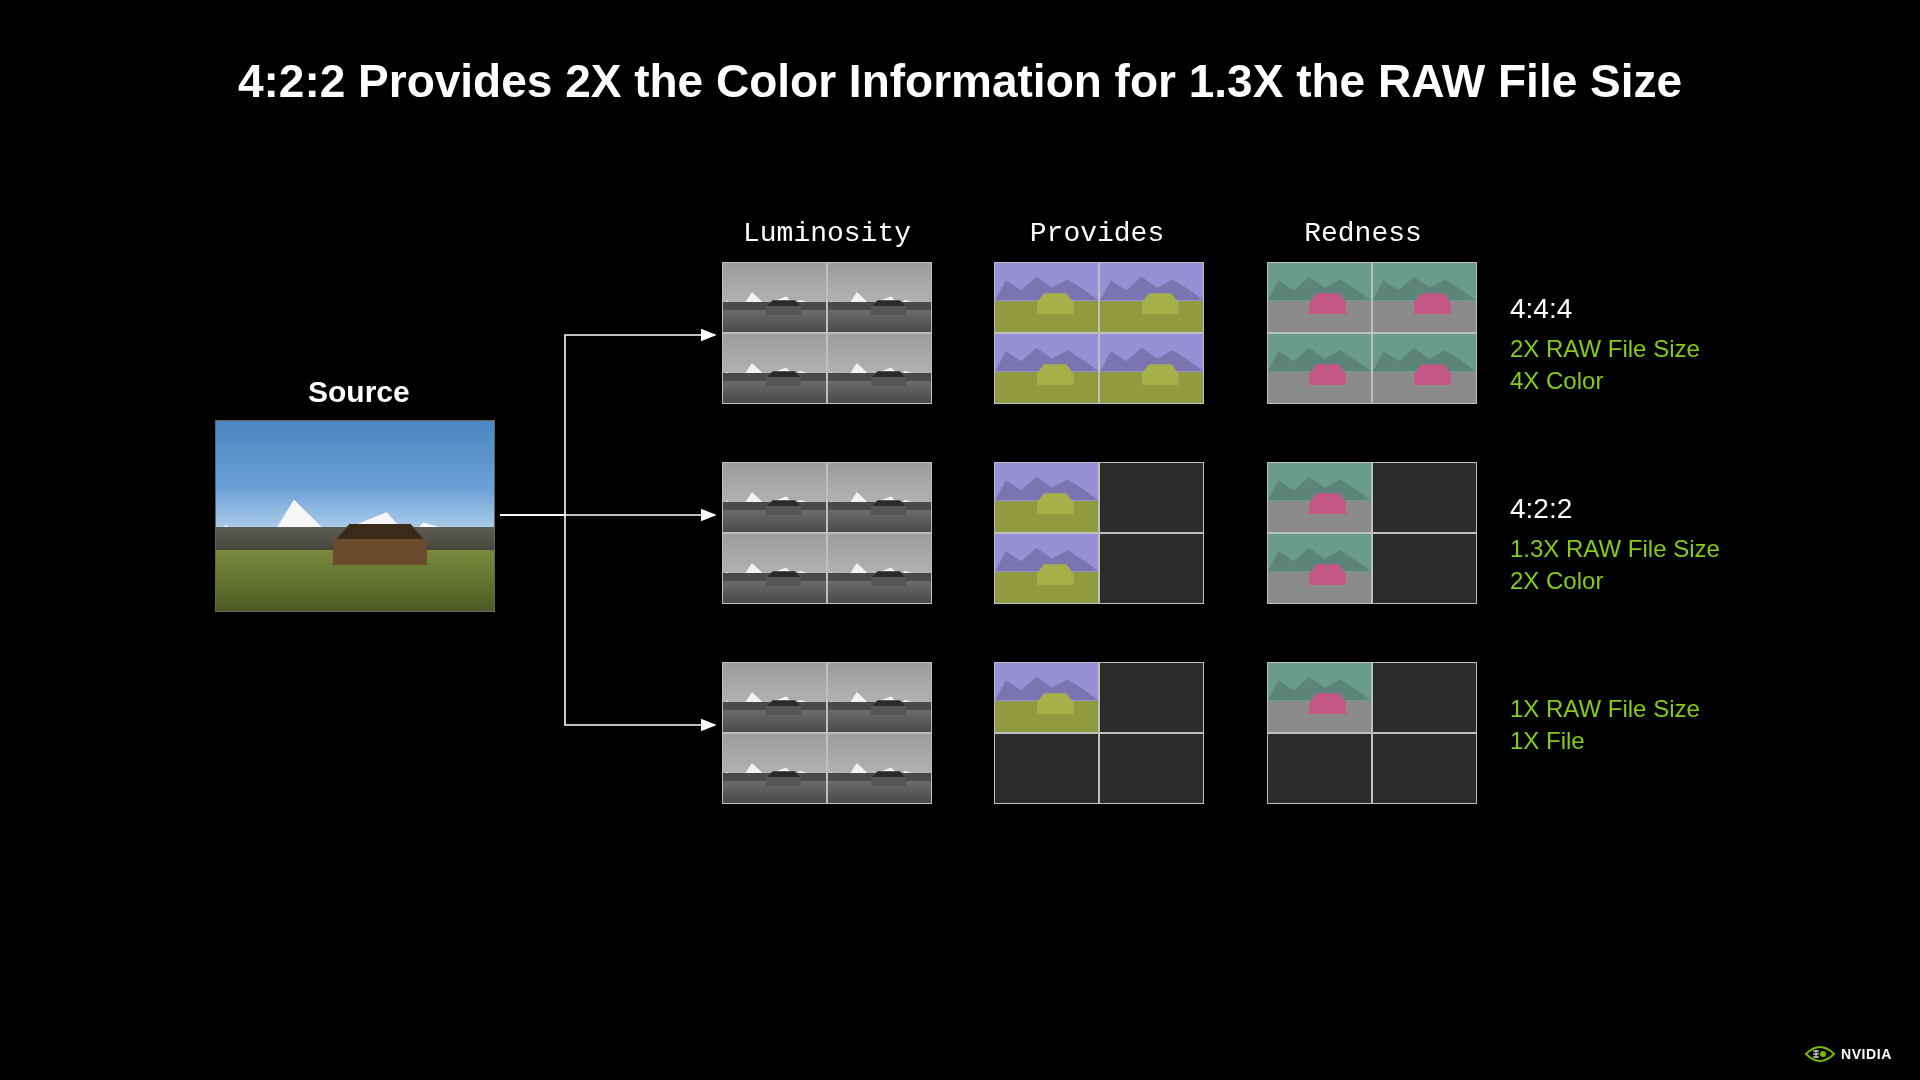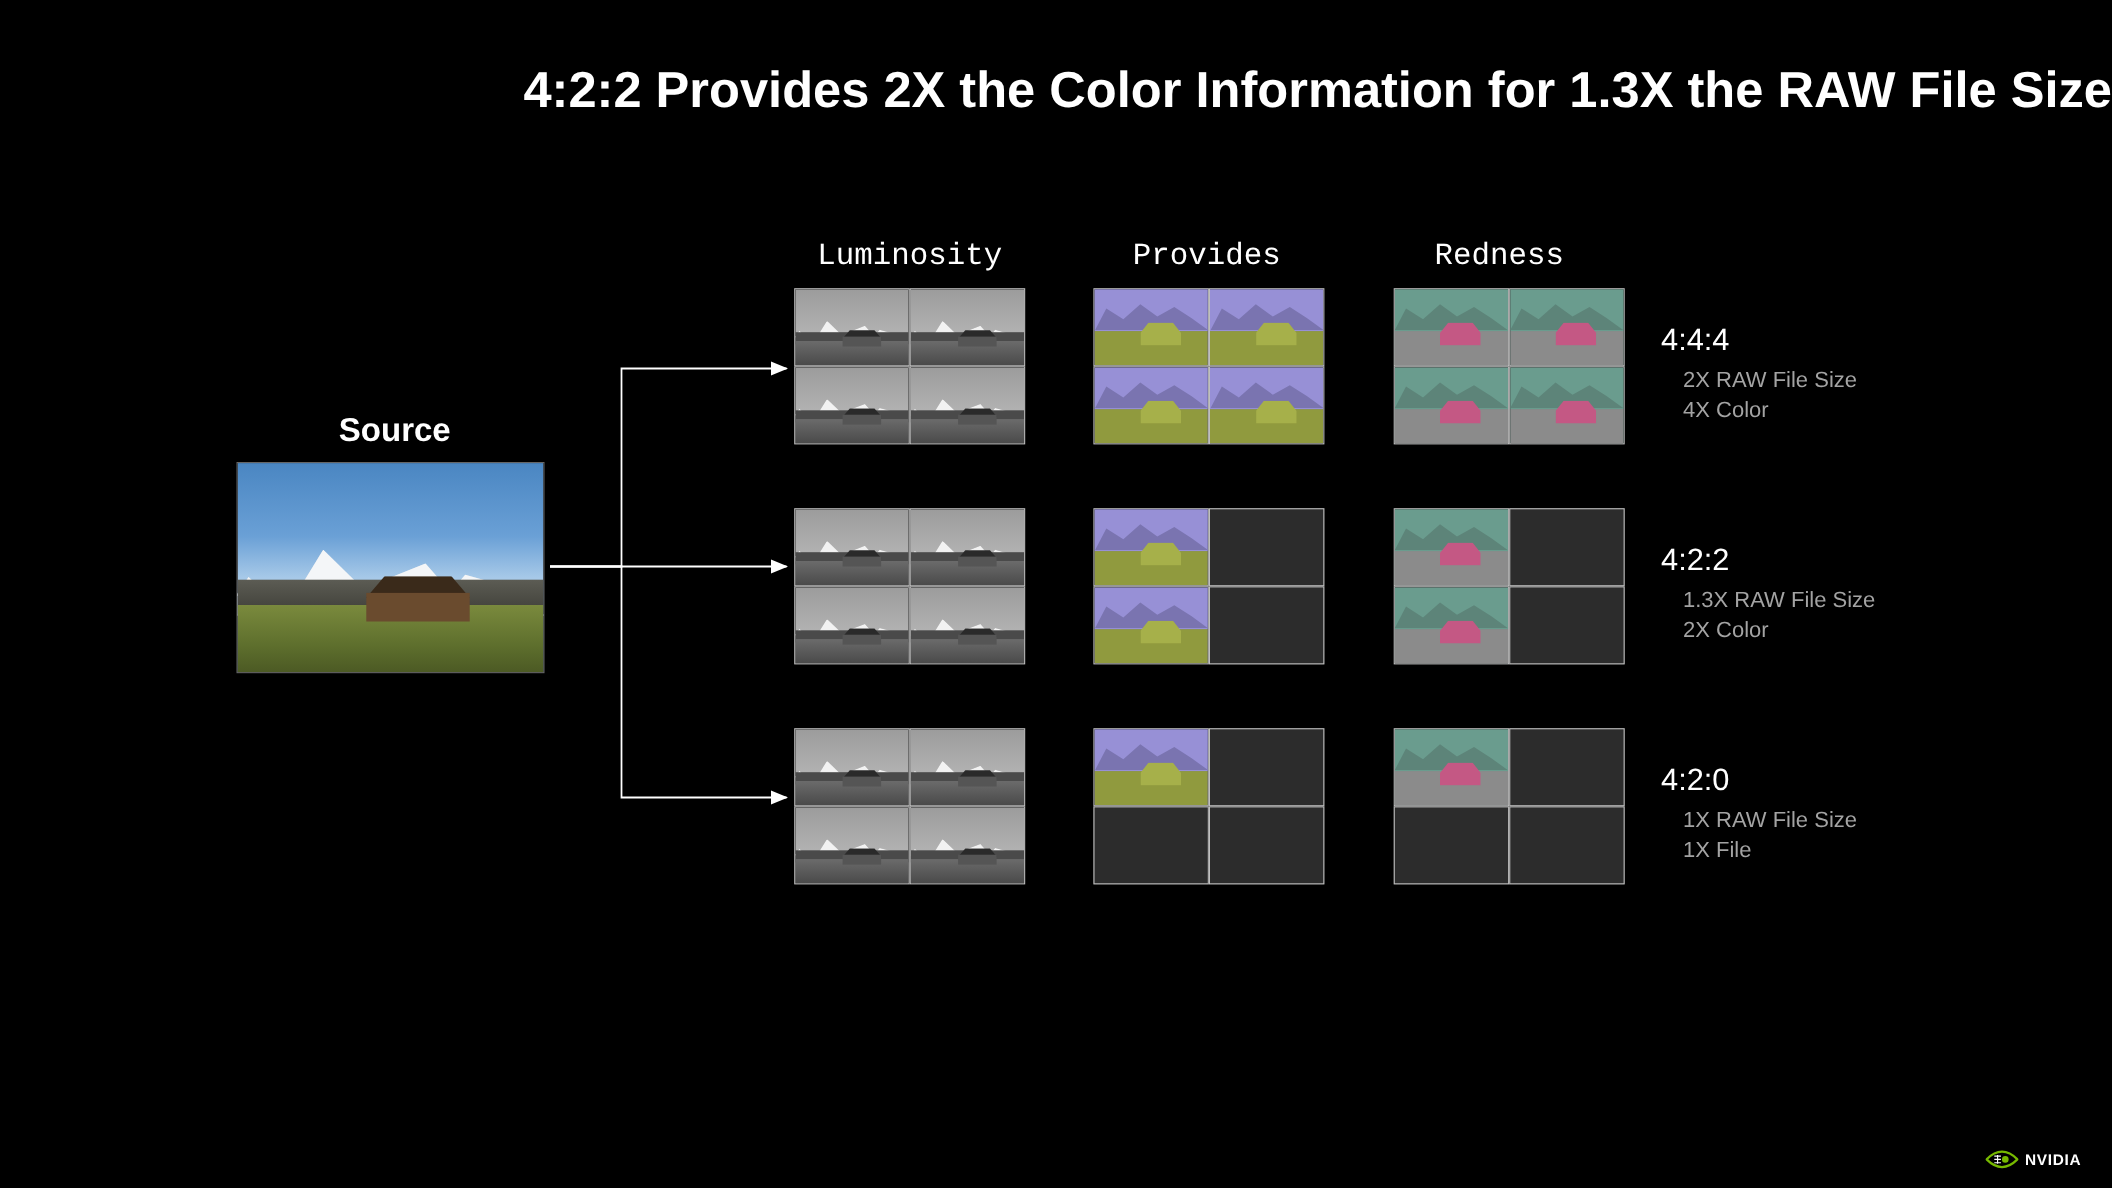--- a/index.html
+++ b/index.html
@@ -1,18 +1,18 @@
 <!DOCTYPE html>
 <html><head>
 <meta charset="utf-8">
 <style>
   * { margin: 0; padding: 0; box-sizing: border-box; }
   html, body { width: 1920px; height: 1080px; background: #000; font-family: "Segoe UI", Arial, sans-serif; color: #fff; overflow: hidden; }
   .slide { position: relative; width: 1920px; height: 1080px; }
-  .title { position: absolute; top: 54px; left: 0; width: 100%; text-align: right; font-size: 46px; font-weight: 700; }
+  .title { position: absolute; top: 54px; left: 0; width: 100%; text-align: center; font-size: 46px; font-weight: 700; }
   .source-label { position: absolute; left: 308px; top: 375px; font-size: 30px; font-weight: 700; }
   .source-img { position: absolute; left: 215px; top: 420px; width: 280px; height: 192px; border: 1px solid #666; overflow: hidden; }
 
   
   .landscape { position: relative; width: 100%; height: 100%; }
   .sky { position: absolute; inset: 0; background: linear-gradient(#4a86c2 0%, #6aa0d6 35%, #a7c9e8 55%); }
   .mtn-far { position: absolute; top: 38%; left: -5%; width: 110%; height: 35%; }
   .mtn-far .peak { position: absolute; bottom: 0; background: #cdd8e0; }
   .mtn-far .p1 { left: 0; width: 26%; height: 60%; clip-path: polygon(0 100%, 30% 12%, 60% 70%, 100% 100%); }
   .mtn-far .p2 { left: 18%; width: 30%; height: 90%; clip-path: polygon(0 100%, 40% 0, 80% 60%, 100% 100%); }
@@ -65,21 +65,21 @@
   .fill-red { background: #6c8f84; }
   .fill-red .upper { position: absolute; inset: 0 0 45% 0; background: #6a9c8e; }
   .fill-red .mshape { position: absolute; top: 18%; left: 0; width: 100%; height: 36%; background: #5d8479; clip-path: polygon(0 100%, 10% 20%, 25% 60%, 40% 5%, 55% 50%, 70% 15%, 85% 55%, 100% 100%); }
   .fill-red .lower { position: absolute; inset: 55% 0 0 0; background: #8b8b8b; }
   .fill-red .barnshape { position: absolute; left: 40%; top: 44%; width: 36%; height: 30%; background: #c45884; clip-path: polygon(0 100%, 0 45%, 20% 0, 80% 0, 100% 45%, 100% 100%); }
 
   
   .rowlabel { position: absolute; left: 1510px; width: 300px; }
   .rl1 { top: 293px; } .rl2 { top: 493px; } .rl3 { top: 693px; }
   .rowlabel .fmt { font-size: 28px; font-weight: 400; color: #fff; margin-bottom: 8px; }
-  .rowlabel .det { font-size: 20px; color: #a3a3a3; line-height: 1.35; font-weight: 400; margin-left: 20px; }
+  .rowlabel .det { font-size: 24px; color: #84cc16; line-height: 1.35; font-weight: 400; }
 
   
   .arrows { position: absolute; left: 495px; top: 320px; }
   .arrows svg { overflow: visible; }
 
   .logo { position: absolute; right: 28px; bottom: 16px; display: flex; align-items: center; gap: 6px; }
   .logo-eye { width: 30px; height: 20px; position: relative; }
   .logo-text { font-size: 14px; font-weight: 700; letter-spacing: 0.6px; color: #fff; }
 </style>
 </head>
@@ -586,21 +586,20 @@
               <div class="lower"></div>
               <div class="barnshape"></div>
             </div>
           </div>
           <div class="q tr empty"></div>
           <div class="q bl empty"></div>
           <div class="q br empty"></div>
         </div></div>
   </div>
   <div class="rowlabel rl3">
-    <div class="fmt">4:2:0</div>
     <div class="det">1X RAW File Size</div>
     <div class="det">1X File</div>
   </div>
 
   <div class="logo">
     <span class="logo-eye">
       <svg width="30" height="20" viewBox="0 0 30 20">
         <path d="M1 10 Q15 -4 29 10 Q15 24 1 10 Z" fill="none" stroke="#76b900" stroke-width="2"></path>
         <path d="M11 6 L11 14 M8 10 L14 10 M8 7 L14 7 M8 13 L14 13" stroke="#fff" stroke-width="1"></path>
         <circle cx="18" cy="10" r="3" fill="#76b900"></circle>

